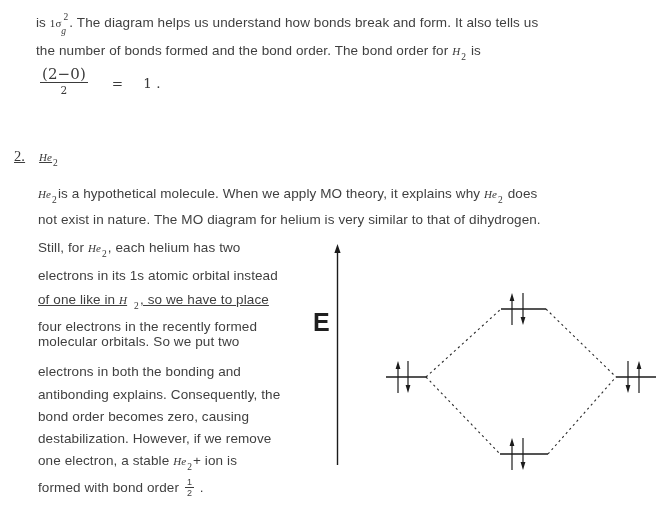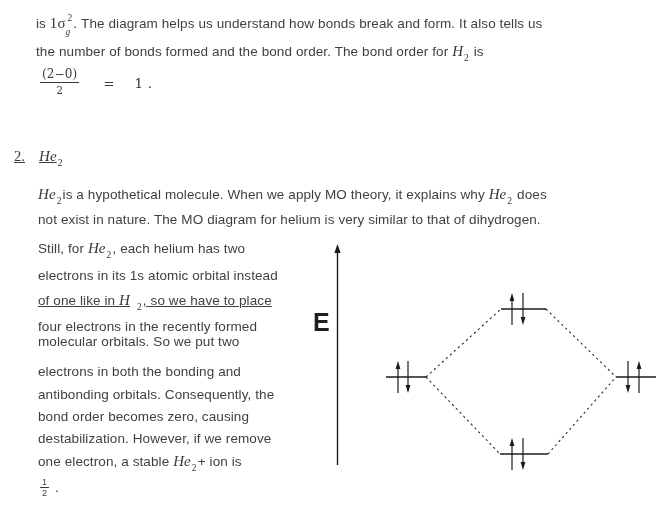--- a/index.html
+++ b/index.html
@@ -15,21 +15,21 @@
     position: absolute;
     left: 38px;
     white-space: nowrap;
     font-size: 13.5px;
     line-height: 20px;
     letter-spacing: 0.1px;
   }
   .math {
     font-family: "Liberation Serif", serif;
     font-style: italic;
-    font-size: 15px;
+    font-size: 11px;
     color: #363636;
   }
   .upright { font-style: normal; }
   .msub {
     display: inline-block;
     font-family: "Liberation Serif", serif;
     font-style: normal;
     font-size: 9.5px;
     color: #363636;
     transform: translateY(5px);
@@ -62,21 +62,21 @@
   }
   .frac {
     display: inline-flex;
     flex-direction: column;
     align-items: center;
     font-family: "DejaVu Serif", serif;
     color: #3a3a3a;
     vertical-align: middle;
   }
   .frac .num {
-    font-size: 12px;
+    font-size: 15px;
     line-height: 13px;
     border-bottom: 1px solid #3a3a3a;
     padding: 0 2px 1px 2px;
   }
   .frac .den {
     font-size: 10.5px;
     line-height: 13px;
     padding-top: 1px;
   }
   .frac-inline {
@@ -161,37 +161,37 @@
 
 <div class="line" style="top:332px;">
   <span>molecular orbitals. So we put two</span>
 </div>
 
 <div class="line" style="top:362px;">
   <span>electrons in both the bonding and</span>
 </div>
 
 <div class="line" style="top:385px;">
-  <span>antibonding orbitals. Consequently, the</span>
+  <span>antibonding explains. Consequently, the</span>
 </div>
 
 <div class="line" style="top:407px;">
   <span>bond order becomes zero, causing</span>
 </div>
 
 <div class="line" style="top:429px;">
   <span>destabilization. However, if we remove</span>
 </div>
 
 <div class="line" style="top:451px;">
   <span>one electron, a stable </span><span class="math">He</span><span class="msub">2</span><span>+ ion is</span>
 </div>
 
 <div class="line" style="top:478px;">
-  <span class="frac-inline">
+  <span>formed with bond order </span><span class="frac-inline">
       <span class="num">1</span>
       <span class="den">2</span>
     </span><span> .</span>
 </div>
 
 <svg id="mo-diagram" width="365" height="275" viewBox="295 235 365 275">
 
   <g stroke="#1b1b1b" fill="#1b1b1b">
     <line x1="337.5" y1="252" x2="337.5" y2="465" stroke-width="1.4"></line>
     <polygon points="337.5,244 334.4,253 340.6,253" stroke="none"></polygon>

